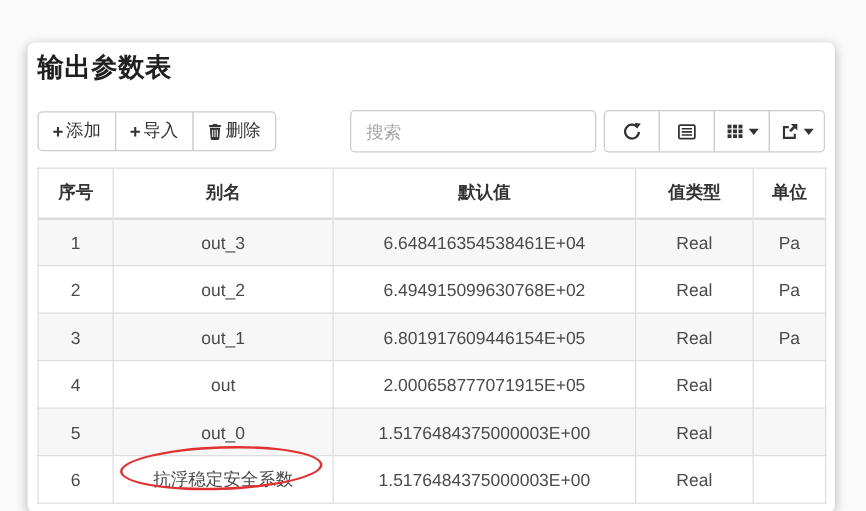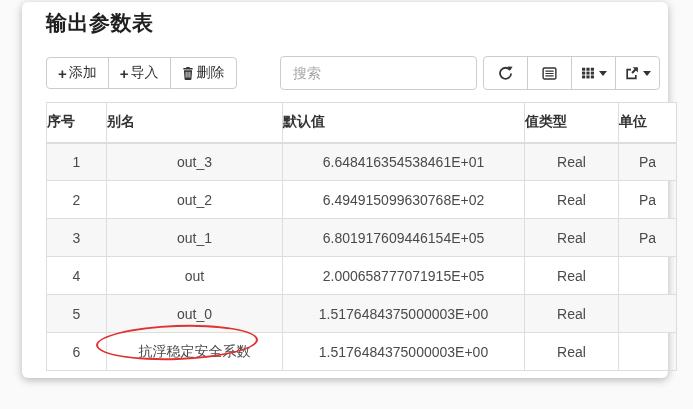--- a/index.html
+++ b/index.html
@@ -4,24 +4,24 @@
 <style>
   * { box-sizing: border-box; margin: 0; padding: 0; }
   html,body { width:693px; height:409px; }
   body {
     font-family: "Liberation Sans", "DejaVu Sans", sans-serif;
     background:#fafafa;
     overflow:hidden;
   }
   .stage { position:relative; width:693px; height:409px; }
   .panel {
-    position:absolute; left:22px; top:2px; width:646px; height:376px;
+    position:absolute; left:22px; top:34px; width:646px; height:376px;
     background:#fff; border-radius:6px;
     box-shadow:0 2px 9px rgba(0,0,0,.28);
-    padding:0 8px 8px 24px;
+    padding:0 8px 8px 8px;
   }
   .page-title {
     margin-top:6px; font-size:21px; line-height:30px;
     font-weight:600; color:#1f1f1f; letter-spacing:.5px;
   }
   .toolbar {
     margin-top:18px; height:34px;
     display:flex; justify-content:space-between; align-items:center;
   }
   .btn-group { display:inline-flex; }
@@ -49,21 +49,21 @@
   .caret {
     width:0; height:0; display:inline-block;
     border-left:4px solid transparent; border-right:4px solid transparent;
     border-top:5px solid #333;
   }
   table.data {
     margin-top:12px; width:630px; border-collapse:collapse; table-layout:fixed;
     font-size:14px;
   }
   table.data th {
-    height:40px; font-weight:700; color:#333; text-align:left;
+    height:40px; font-weight:700; color:#333; text-align:center;
     border:1px solid #ddd; border-bottom:2px solid #ddd; background:#fff;
   }
   table.data td {
     height:38px; color:#4a4a4a; text-align:center;
     border:1px solid #ddd; overflow:hidden; white-space:nowrap;
   }
   table.data tbody tr:nth-child(odd) td { background:#f7f7f7; }
   .highlight-ellipse {
     position:absolute; left:74px; top:323px; width:162px; height:35px;
     border:2px solid #e03131; border-radius:50%;
@@ -162,21 +162,21 @@
           <th>别名</th>
           <th>默认值</th>
           <th>值类型</th>
           <th>单位</th>
         </tr>
       </thead>
       <tbody>
           <tr>
             <td>1</td>
             <td>out_3</td>
-            <td>6.648416354538461E+01</td>
+            <td>6.648416354538461E+04</td>
             <td>Real</td>
             <td>Pa</td>
           </tr>
           <tr>
             <td>2</td>
             <td>out_2</td>
             <td>6.494915099630768E+02</td>
             <td>Real</td>
             <td>Pa</td>
           </tr>

